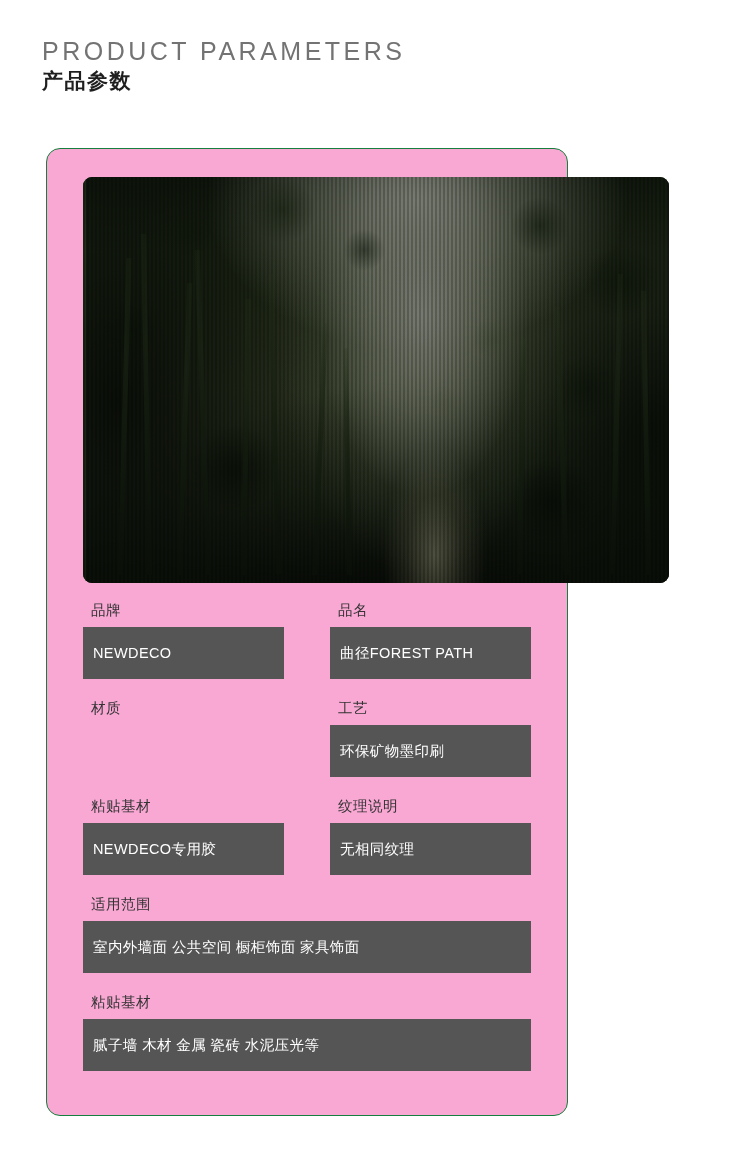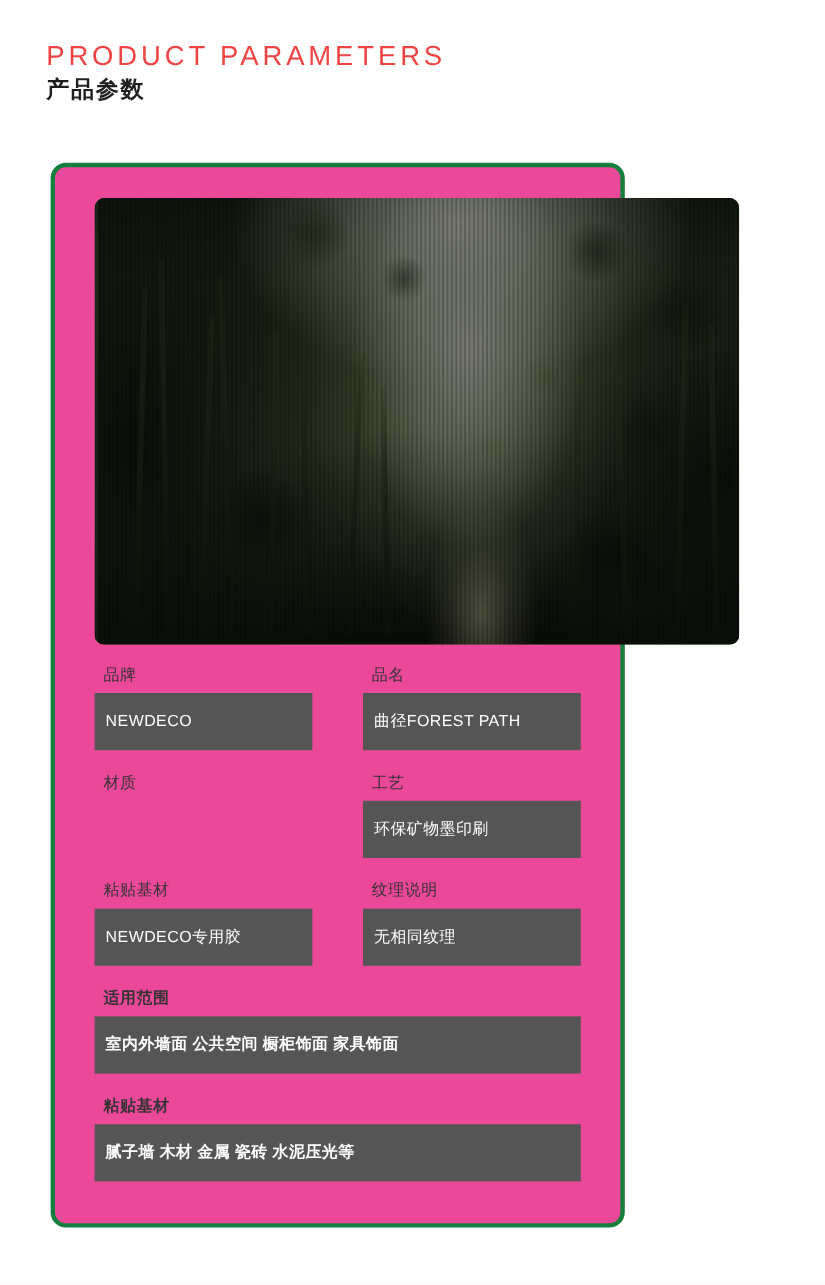--- a/index.html
+++ b/index.html
@@ -22,43 +22,43 @@
     box-sizing: border-box;
   }
 
   
   .header {
     padding: 36px 0 0 42px;
   }
   .header-en {
     font-size: 25px;
     letter-spacing: 3.5px;
-    color: #ef4444;
+    color: #737373;
     font-weight: 400;
     line-height: 1.2;
   }
   .header-cn {
     margin-top: 1px;
     font-size: 21px;
     font-weight: bold;
     letter-spacing: 1.5px;
     color: #1f1f1f;
   }
 
   
   .card {
     position: absolute;
     left: 46px;
     top: 148px;
     width: 522px;
     height: 968px;
     box-sizing: border-box;
-    border: 4px solid #15803d;
+    border: 1px solid #15803d;
     border-radius: 14px;
-    background: #ec4899;
+    background: #f9a8d4;
   }
 
   
   .img-wrap {
     position: absolute;
     left: 36px;
     top: 28px;
     width: 586px;
     height: 406px;
     border-radius: 9px;
@@ -138,21 +138,20 @@
     display: flex;
     gap: 46px;
     margin-bottom: 20px;
   }
   .cell {
     flex: 1 1 0;
     min-width: 0;
   }
   .cell.full {
     flex: 1 1 100%;
-    font-weight: bold;
   }
   .lbl {
     font-size: 14.5px;
     color: #333;
     padding: 0 0 7px 8px;
     letter-spacing: 0.5px;
   }
   .val {
     background: #555555;
     color: #ffffff;

